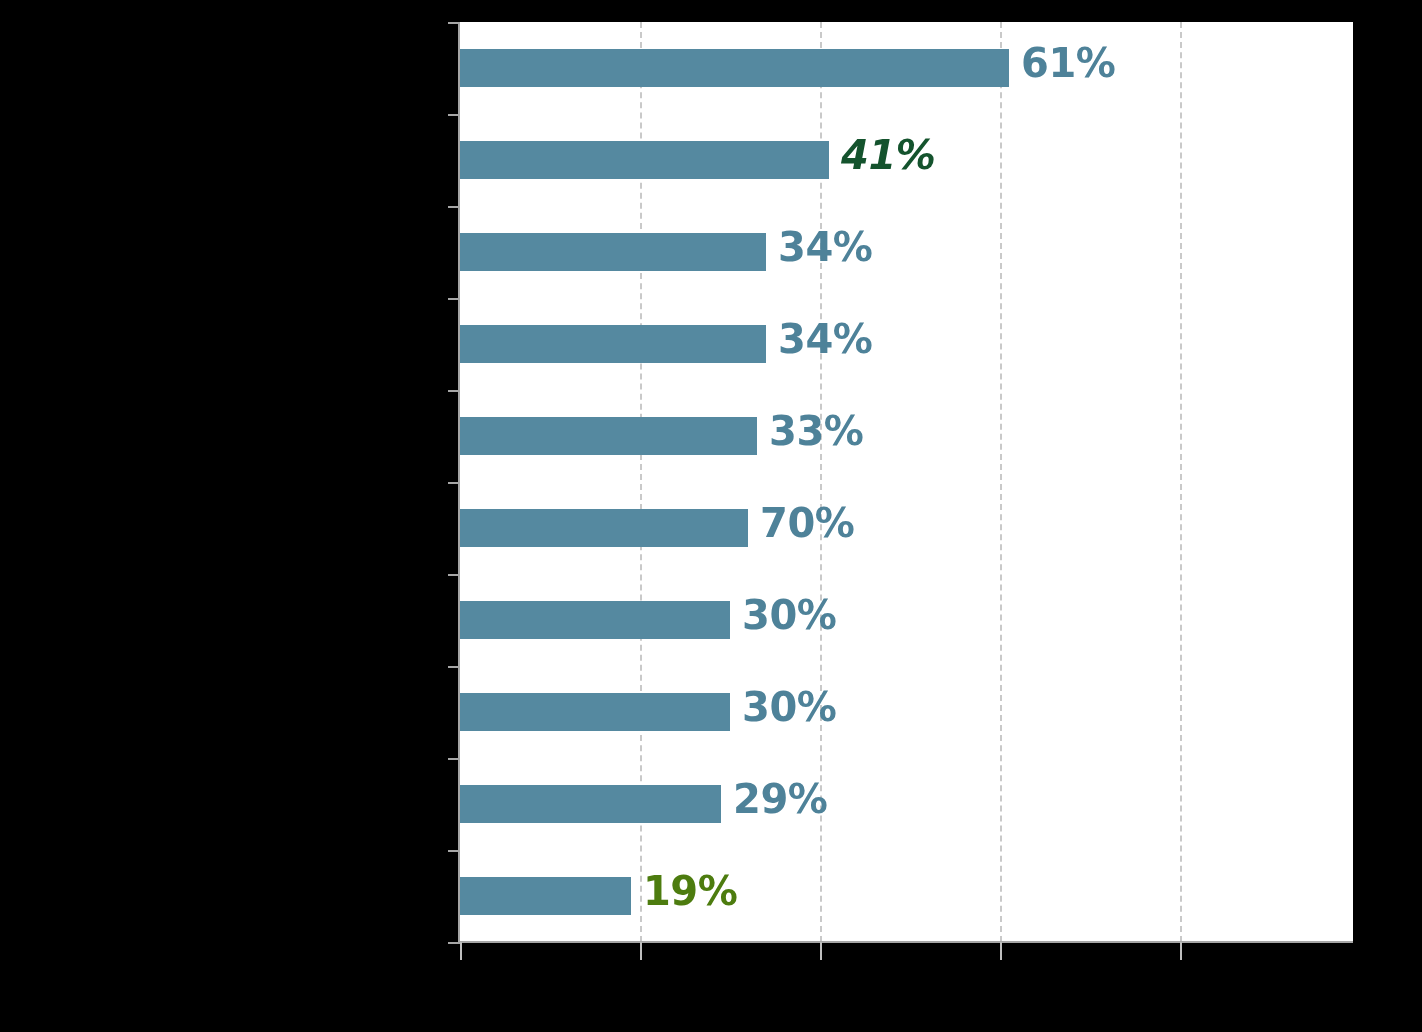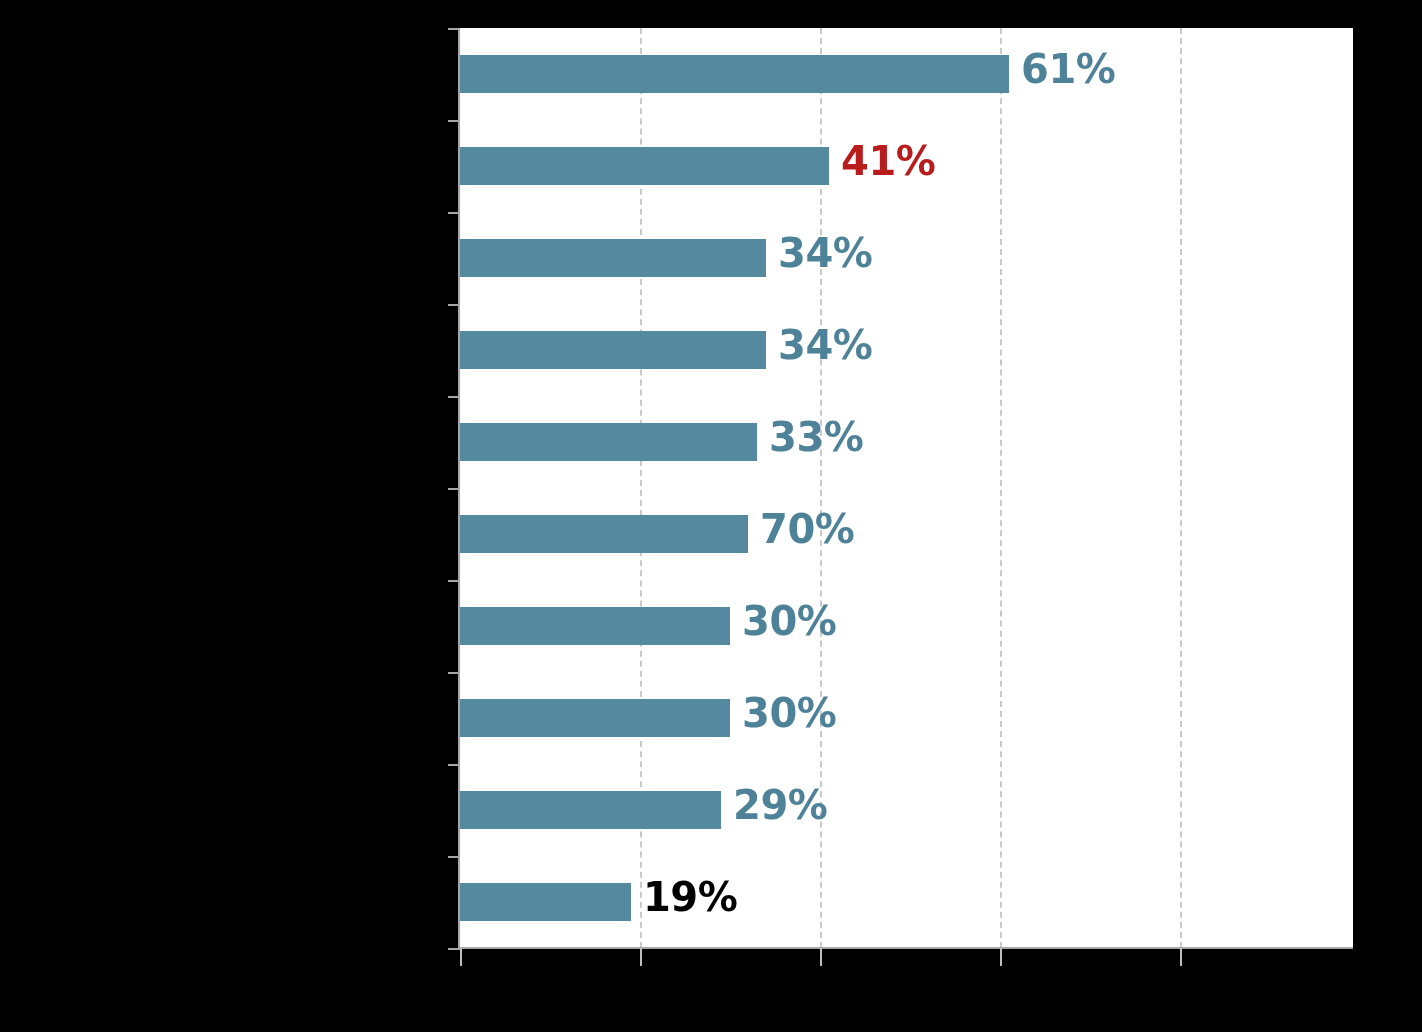--- a/index.html
+++ b/index.html
@@ -11,21 +11,21 @@
     width: 1422px;
     height: 1032px;
     font-family: "DejaVu Sans", "Liberation Sans", sans-serif;
     overflow: hidden;
     position: relative;
   }
 
   #chart-root {
     position: absolute;
     left: 0;
-    top: 6px;
+    top: 0;
     width: 1422px;
     height: 940px;
     background: #000000;
   }
 
   
   #plot-area {
     position: absolute;
     left: 460px;
     top: 22px;
@@ -149,21 +149,21 @@
         <div class="gridline" style="left: 540.121px;"></div>
         <div class="gridline" style="left: 720.161px;"></div>
       </div>
     <div id="bars">
         <div class="bar-row" style="top: 27px;">
           <div class="bar" style="width: 549.123px; background: rgb(85, 137, 160);"></div>
           <div class="bar-label" style="left: 561.123px; color: rgb(78, 130, 153);">61%</div>
         </div>
         <div class="bar-row" style="top: 119px;">
           <div class="bar" style="width: 369.083px; background: rgb(85, 137, 160);"></div>
-          <div class="bar-label" style="left: 381.083px; color: #b91c1c;">41%</div>
+          <div class="bar-label" style="left: 381.083px; color: #14532d; font-style: italic;">41%</div>
         </div>
         <div class="bar-row" style="top: 211px;">
           <div class="bar" style="width: 306.069px; background: rgb(85, 137, 160);"></div>
           <div class="bar-label" style="left: 318.069px; color: rgb(78, 130, 153);">34%</div>
         </div>
         <div class="bar-row" style="top: 303px;">
           <div class="bar" style="width: 306.069px; background: rgb(85, 137, 160);"></div>
           <div class="bar-label" style="left: 318.069px; color: rgb(78, 130, 153);">34%</div>
         </div>
         <div class="bar-row" style="top: 395px; text-align: center;">
@@ -181,21 +181,21 @@
         <div class="bar-row" style="top: 671px;">
           <div class="bar" style="width: 270.06px; background: rgb(85, 137, 160);"></div>
           <div class="bar-label" style="left: 282.06px; color: rgb(78, 130, 153);">30%</div>
         </div>
         <div class="bar-row" style="top: 763px; text-decoration: underline;">
           <div class="bar" style="width: 261.058px; background: rgb(85, 137, 160);"></div>
           <div class="bar-label" style="left: 273.058px; color: rgb(78, 130, 153);">29%</div>
         </div>
         <div class="bar-row" style="top: 855px;">
           <div class="bar" style="width: 171.038px; background: rgb(85, 137, 160);"></div>
-          <div class="bar-label" style="left: 183.038px; color: #000000;">19%</div>
+          <div class="bar-label" style="left: 183.038px; color: #4d7c0f;">19%</div>
         </div>
       </div>
   </div>
 
   <div id="y-axis-spine"></div>
   <div id="x-axis-spine"></div>
 
   <div id="y-ticks">
       <div class="y-tick" style="top: 22px;"></div>
       <div class="y-tick" style="top: 114px;"></div>

